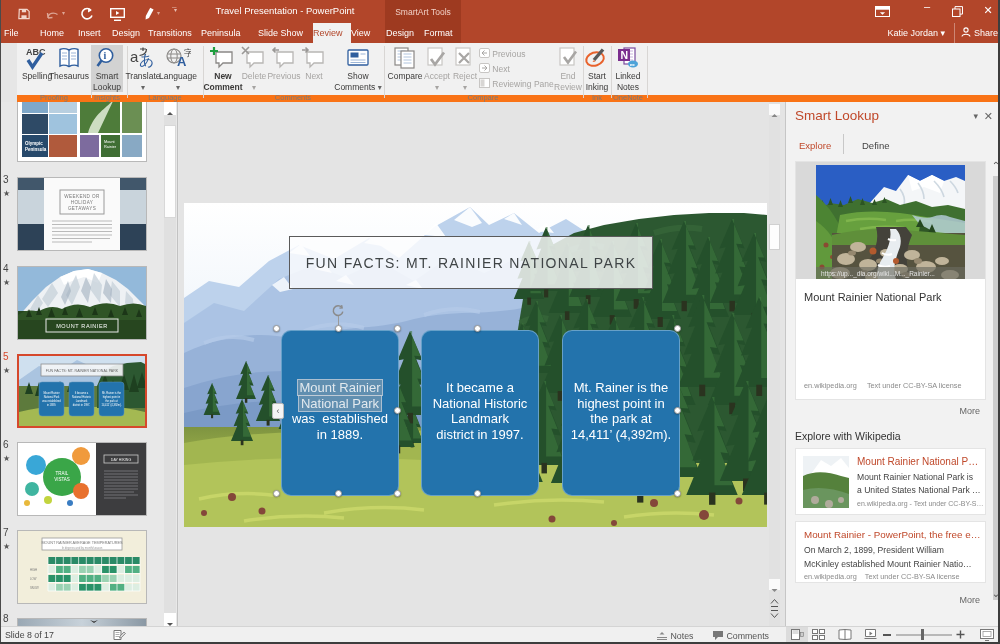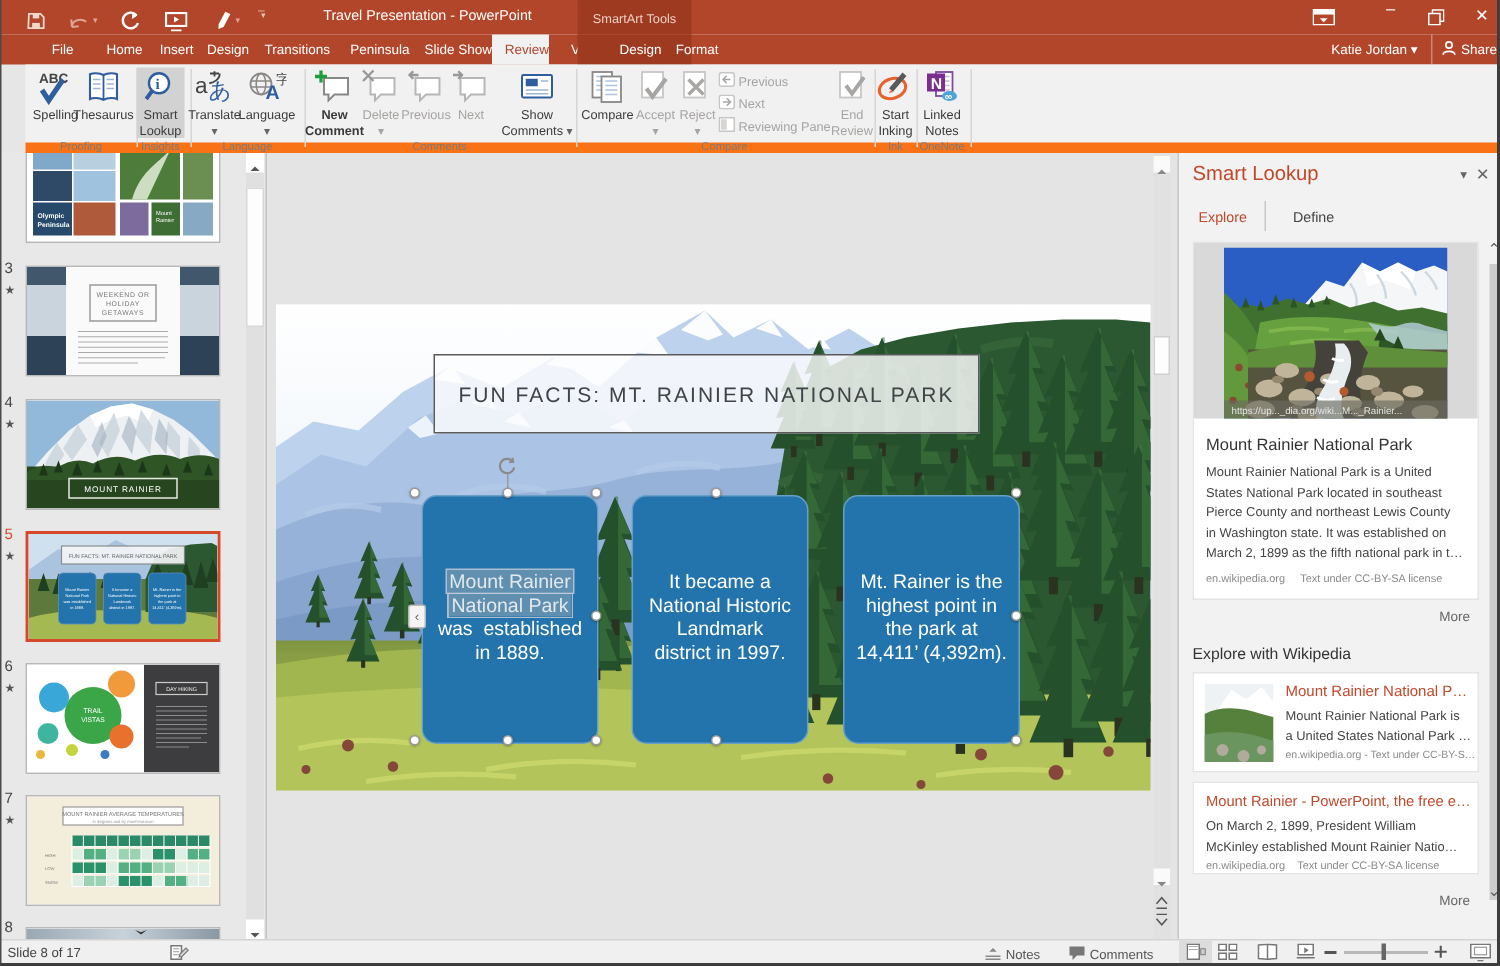--- a/index.html
+++ b/index.html
@@ -10,21 +10,21 @@
 #br { right:0; top:0; width:2px; height:644px; }
 #bb { left:0; bottom:0; width:1000px; height:2px; }
 
 #titlebar { position:absolute; left:0; top:0; width:1000px; height:23px; background:#b2462a; color:#fff; }
 #qat { position:absolute; left:8px; top:3px; height:18px; color:#f4d9d0; font-size:12px; display:flex; align-items:center; gap:14px; }
 #title { position:absolute; left:0; top:5px; width:570px; text-align:center; font-size:9.5px; color:#fff; }
 #ctxhead { position:absolute; left:385px; top:0; width:76px; height:23px; background:#9e3a20; color:#f0cfc5; font-size:8.5px; text-align:center; line-height:25px; }
 #winbtns { position:absolute; right:0; top:0; height:23px; display:flex; align-items:center; color:#fff; }
 
 #tabrow { position:absolute; left:0; top:23px; width:1000px; height:20px; background:#b2462a; }
-.tab { position:absolute; top:0; height:20px; line-height:20px; color:#fff; font-size:9px; text-align:right; white-space:nowrap;margin-left:15px; }
+.tab { position:absolute; top:0; height:20px; line-height:20px; color:#fff; font-size:9px; text-align:left; white-space:nowrap; }
 #tab-review { background:#f1f1f1; color:#b2462a; }
 #ctxtabs { position:absolute; left:385px; top:0; width:76px; height:20px; background:#9e3a20; }
 #tellme { position:absolute; left:466px; top:0; height:20px; line-height:20px; color:rgba(255,255,255,0.78); font-size:9px; }
 #account { position:absolute; right:55px; top:0; height:20px; line-height:20px; color:#fff; font-size:9px; }
 #share { position:absolute; right:0; top:0; width:46px; height:20px; line-height:20px; color:#fff; font-size:9px; border-left:1px solid rgba(255,255,255,0.35); padding-left:6px; white-space:nowrap; }
 
 #ribbon { position:absolute; left:17px; top:43px; width:1000px; height:59px; background:#f1f1f1; border-bottom:7px solid #f97316; }
 .rgroup-label { position:absolute; top:50px; font-size:7.5px; color:#7a7a7a; text-align:center; white-space:nowrap; }
 .rdiv { position:absolute; top:3px; width:1px; height:52px; background:#d8d6d4; }
 .rbtn { position:absolute; top:2px; text-align:center; font-size:8.5px; color:#3b3a39; line-height:10.5px; white-space:nowrap; }
@@ -695,21 +695,20 @@
           </g>
           <path d="M74 64 C76 74 72 84 66 94 C62 100 60 108 62 114 L80 114 C76 104 80 92 84 82 C86 74 84 68 80 64 Z" fill="#e8edf0"></path>
           <path d="M66 88 q5 3 10 1 M62 100 q6 3 12 1 M72 74 q4 2 8 1" stroke="#fff" stroke-width="2" fill="none"></path>
           <circle cx="57" cy="86" r="3.5" fill="#b35a2e"></circle>
             <circle cx="80" cy="96" r="3" fill="#b35a2e"></circle>
           <rect x="0" y="102" width="149" height="12" fill="#6a6a60" opacity="0.65"></rect>
           <text x="5" y="111" font-size="6.5" fill="#e4e4e4">https://up..._dia.org/wiki...M..._Rainier...</text>
         </svg>
       </div>
       <div style="position:absolute;left:8px;top:129px;font-size:11px;color:#333;">Mount Rainier National Park</div>
-      <div style="position:absolute;left:8px;top:146px;font-size:8.6px;line-height:13.5px;color:#444;white-space:nowrap;">Mount Rainier National Park is a United<br>States National Park located in southeast<br>Pierce County and northeast Lewis County<br>in Washington state. It was established on<br>March 2, 1899 as the fifth national park in t…</div>
       <div style="position:absolute;left:8px;top:219px;font-size:7.3px;color:#8a8a8a;white-space:nowrap;">en.wikipedia.org&nbsp;&nbsp;&nbsp;&nbsp;&nbsp;<span>Text under CC-BY-SA license</span></div>
     </div>
     <div style="position:absolute;right:20px;top:304px;font-size:9px;color:#666;">More</div>
     <div style="position:absolute;left:9px;top:328px;font-size:10.5px;color:#333;">Explore with Wikipedia</div>
 
     <div class="pcard" style="top:346px;height:67px;">
       <svg style="position:absolute;left:7px;top:7px;" width="46" height="52" viewBox="0 0 46 52">
         <rect width="46" height="52" fill="#eef2f5"></rect>
         <path d="M8 18 L18 4 28 10 38 2 46 12 L46 22 L8 22 Z" fill="#fff"></path>
         <path d="M0 20 C12 14 26 16 38 20 L46 22 L46 52 L0 52 Z" fill="#55813c"></path>

